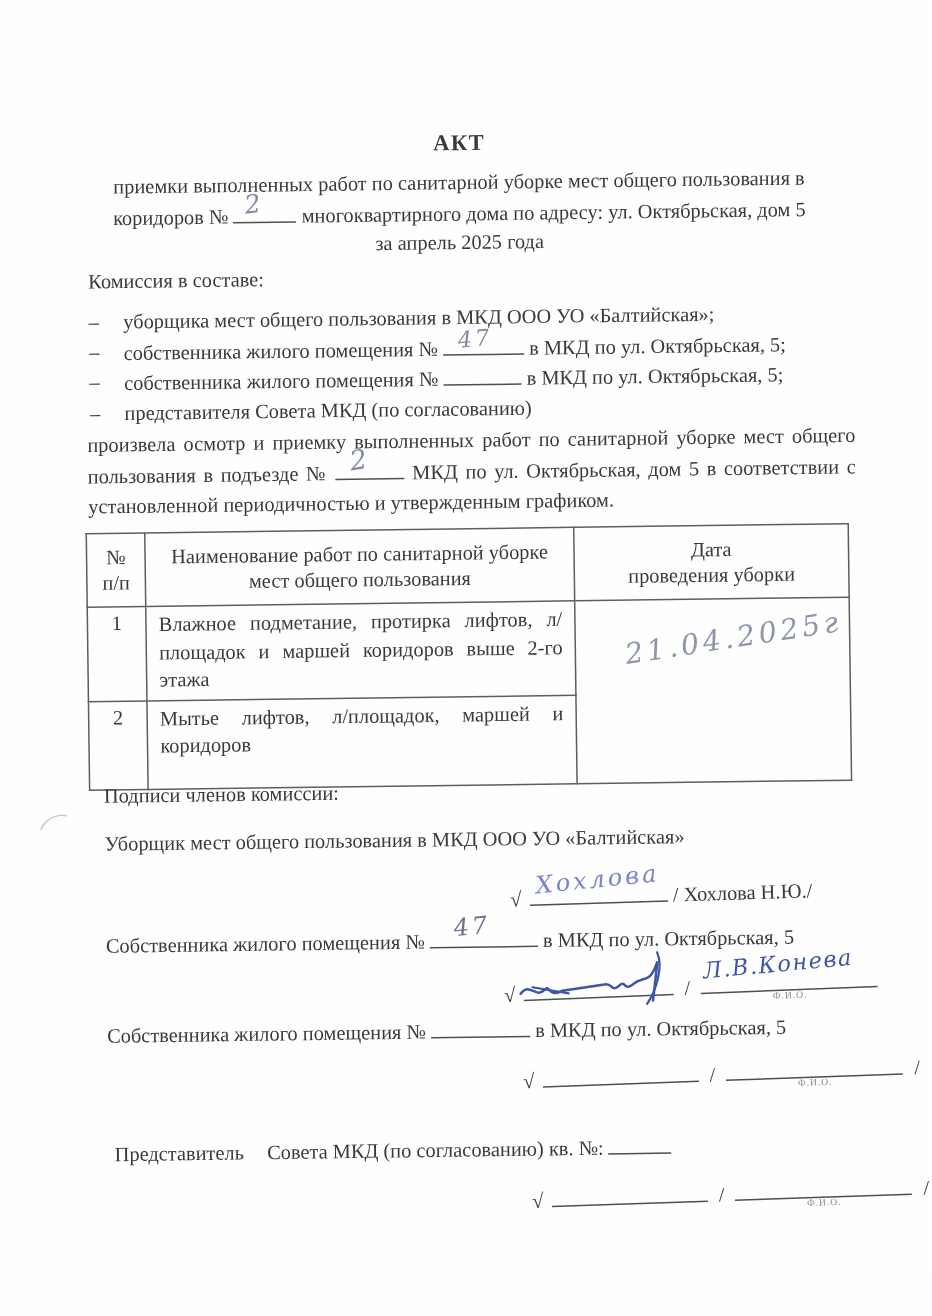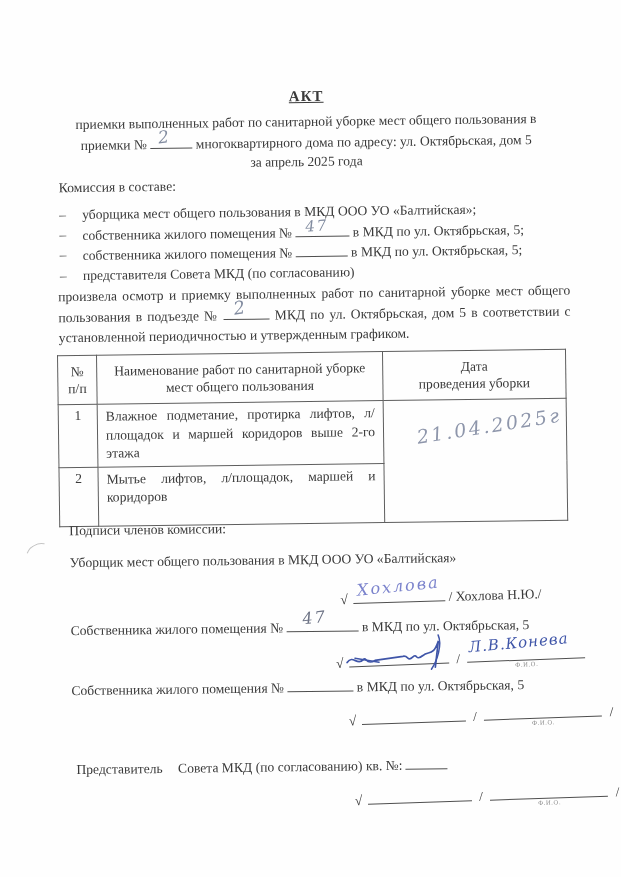--- a/index.html
+++ b/index.html
@@ -4,21 +4,21 @@
 <style>
   html,body{margin:0;padding:0;background:#ffffff;}
   .page{
     position:relative;width:621px;height:877px;background:#fefefe;overflow:hidden;
     font-family:"Liberation Serif",serif;color:#3a3a3a;
   }
   .tilt{position:absolute;left:0;top:0;width:621px;height:877px;
     transform:rotate(-0.75deg);transform-origin:310px 430px;}
   .doc-title{position:absolute;left:0;top:88px;width:621px;text-align:center;
     font-weight:bold;font-size:15px;letter-spacing:1px;}
-  .doc-title span{text-decoration:underline;}
+  .doc-title span{}
   .subtitle{position:absolute;left:56px;top:112px;width:508px;text-align:center;
     font-size:13.6px;line-height:19.5px;}
   .heading{position:absolute;left:62px;top:177px;font-size:13.6px;}
   .commission{position:absolute;left:62px;top:202px;width:520px;font-size:13.6px;}
   .commission .item{display:flex;line-height:19.7px;}
   .commission .dash{width:23px;flex:none;}
   .paragraph{position:absolute;left:60px;top:284px;width:512px;font-size:13.6px;
     line-height:20px;text-align:justify;}
   .blank{display:inline-block;border-bottom:1px solid #4f4f4f;height:14px;
     vertical-align:baseline;text-align:center;position:relative;}
@@ -80,21 +80,21 @@
 <div class="page">
  <div class="tilt">
 
   <div class="doc-title">
     <span>АКТ</span>
   </div>
 
   <div class="subtitle">
     <div>приемки выполненных работ по санитарной уборке мест общего пользования в</div>
     <div>
-      <span>приемки №</span>
+      <span>коридоров №</span>
       <span class="blank" style="width:42px;">
         <span class="hw hw-pencil entry-2a">2</span>
       </span>
       <span>многоквартирного дома по адресу: ул. Октябрьская, дом 5</span>
     </div>
     <div>за апрель 2025 года</div>
   </div>
 
   <div class="heading">Комиссия в составе:</div>
 

